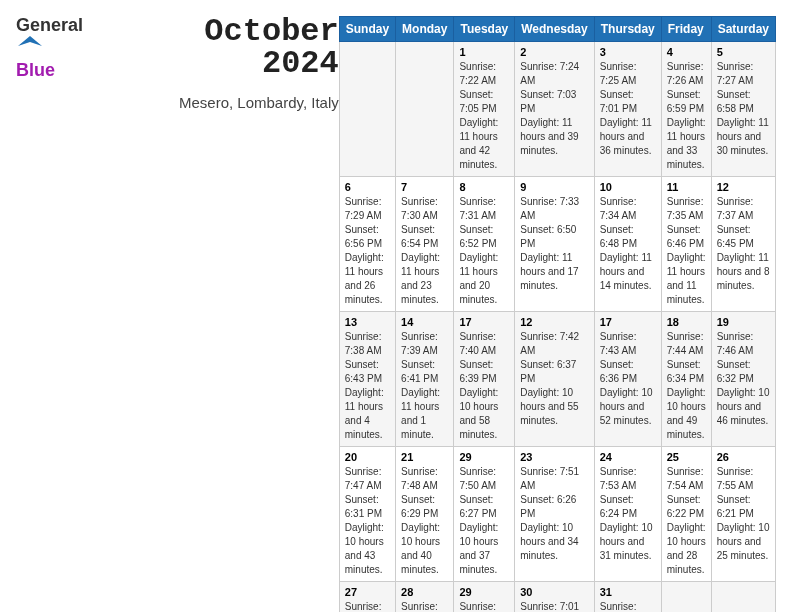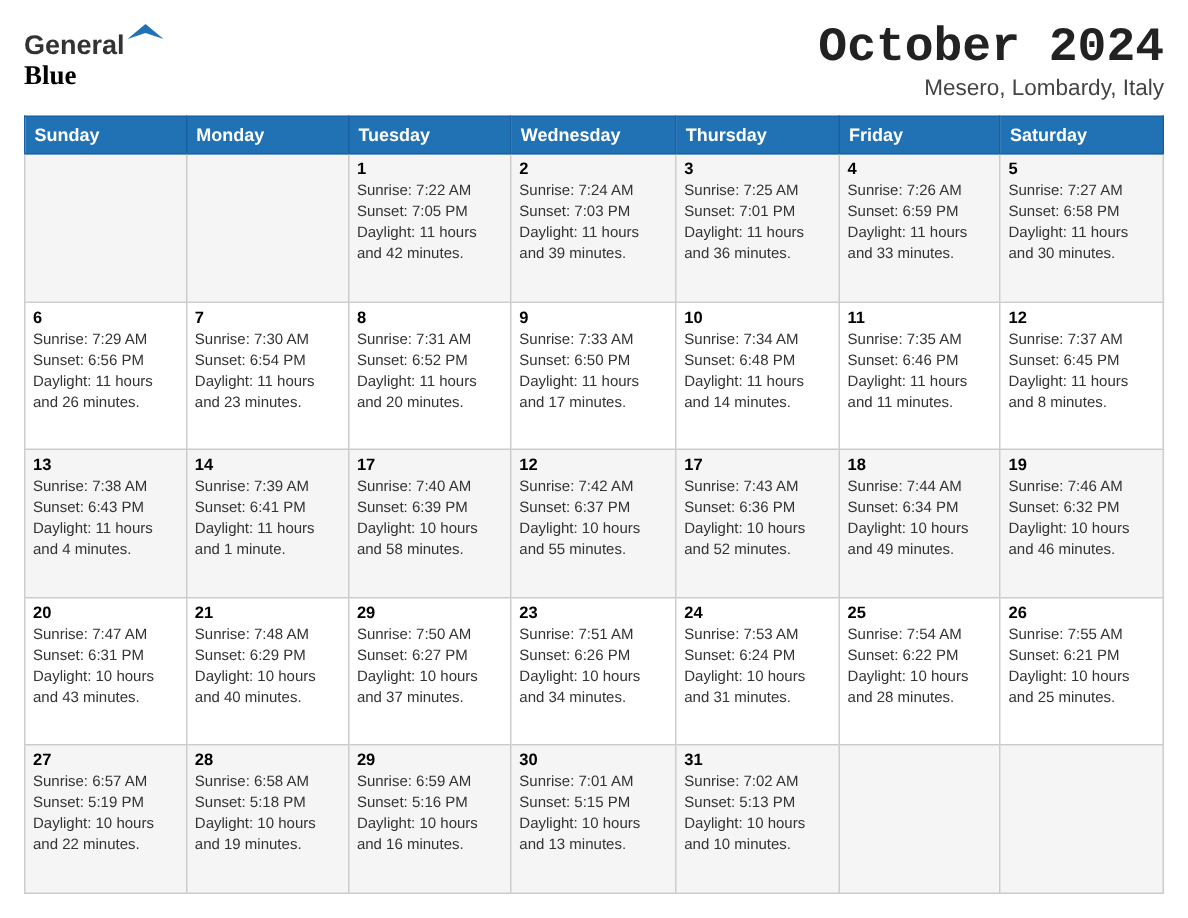--- a/index.html
+++ b/index.html
@@ -8,58 +8,57 @@
       background: #fff;
       width: 792px;
       height: 612px;
       overflow: hidden;
     }
     .page {
       width: 792px;
       height: 612px;
       padding: 16px;
       display: flex;
-      flex-direction: column;
     }
     .header {
       display: flex;
       justify-content: space-between;
       align-items: flex-start;
       margin-bottom: 10px;
     }
     .logo {
       display: flex;
       align-items: center;
     }
     .logo-text {
       font-size: 18px;
       font-weight: bold;
       line-height: 1.1;
     }
     .logo-general { color: #333; }
-    .logo-blue { color: #000000; font-family: Liberation Serif, serif; }
+    .logo-blue { color: #a21caf; }
     .logo-icon {
       width: 24px;
       height: 20px;
       margin-left: 2px;
     }
     .title-block {
       text-align: right;
     }
     .month-title {
       font-size: 32px;
       font-weight: bold;
       color: #222;
       line-height: 1;
       font-family: Liberation Mono, monospace;
     }
     .location-title {
       font-size: 15px;
       color: #444;
-      margin-top: 2px;
+      margin-top: 14px;
     }
     .calendar {
       width: 100%;
       border-collapse: collapse;
       flex: 1;
       font-size: 10.5px;
     }
     .calendar thead th {
       background-color: #2171b5;
       color: #fff;

